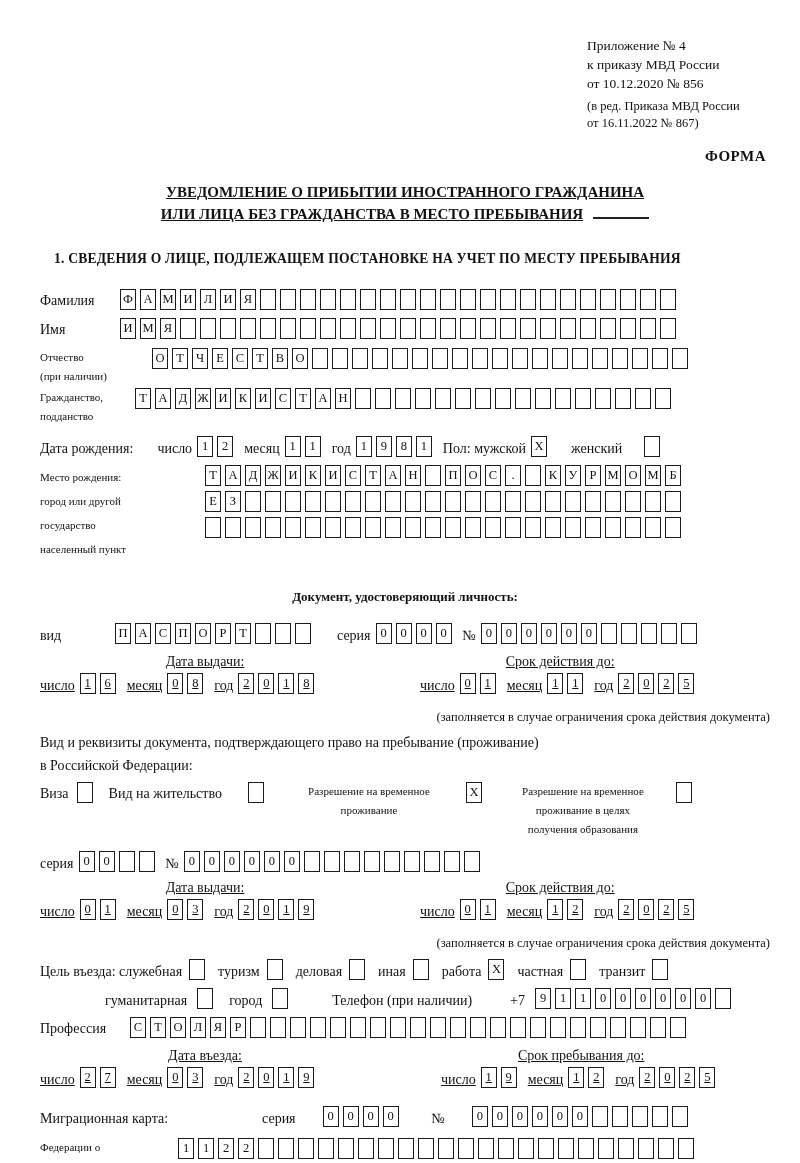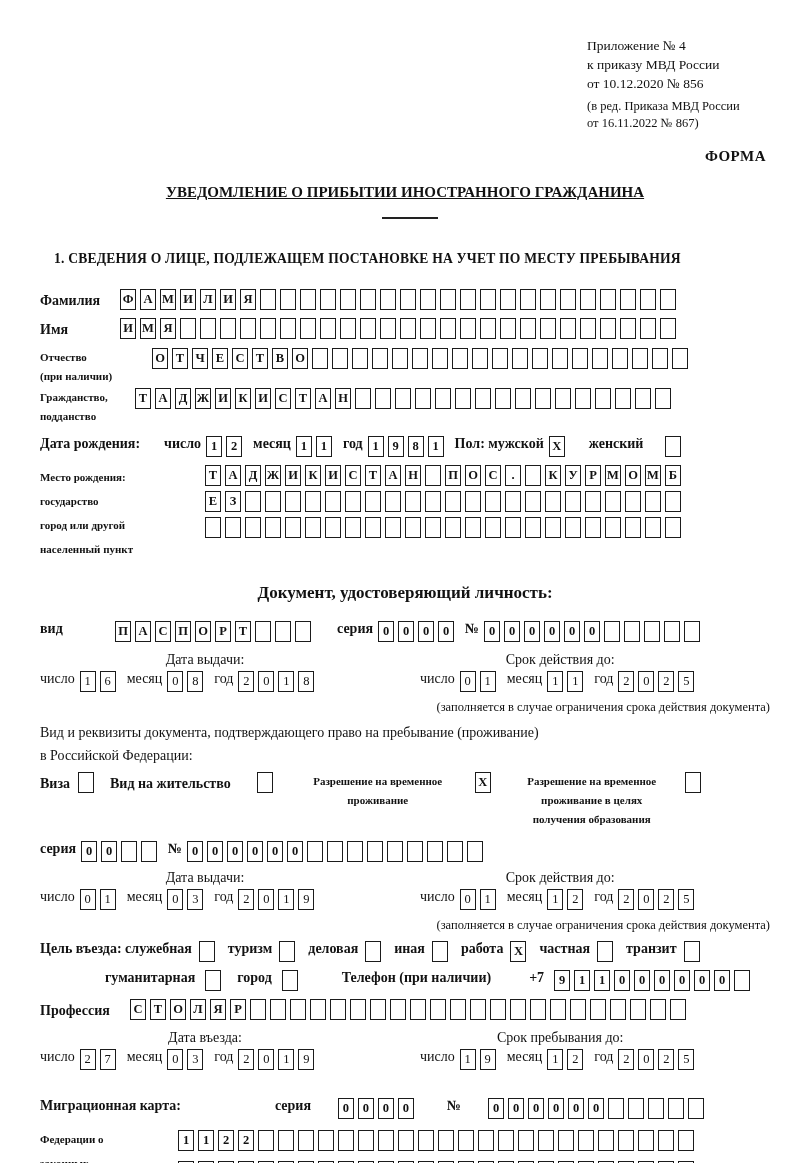--- a/index.html
+++ b/index.html
@@ -10,60 +10,60 @@
     font-family:"Liberation Serif","DejaVu Serif",serif;
     color:#121212; font-size:14px;
   }
   .annex { margin-left:auto; width:183px; font-size:13.5px; line-height:19px; }
   .annex .sub { margin-top:5px; font-size:12.5px; line-height:17px; }
   .forma { text-align:right; font-weight:bold; font-size:15px; margin-top:16px; padding-right:4px; letter-spacing:.5px; }
   .title { text-align:center; font-weight:bold; font-size:15px; line-height:22px; margin-top:16px;text-decoration:underline; }
   .title .uline { display:inline-block; width:56px; border-bottom:2px solid #222; margin-left:10px; height:14px; }
   .section1 { font-weight:bold; font-size:13.6px; margin:26px 0 0 14px; letter-spacing:.2px; }
 
-  .row { display:flex; align-items:flex-start; margin-top:6px;font-weight:bold; }
+  .row { display:flex; align-items:flex-start; margin-top:6px; }
   .lb { font-size:14px; line-height:23px; }
   .lb2 { font-size:11px; line-height:19px; }
   .grid { display:inline-flex; gap:4px; }
   .gcol { display:flex; flex-direction:column; gap:5px; }
   .cell {
     width:16px; height:21px; flex:0 0 16px;
     border:1.5px solid #1b1b1b; background:#fff;
     display:inline-flex; align-items:center; justify-content:center;
     font-size:12.5px; line-height:1; font-family:"Liberation Serif",serif;
   }
-  .dline { display:flex; align-items:flex-start; gap:5px; font-size:14px; }
+  .dline { display:flex; align-items:flex-end; gap:5px; font-size:14px; }
   .dline .grid { margin-right:6px; }
-  .dates { display:flex; margin-top:10px; }
+  .dates { display:flex; margin-top:10px;text-decoration:underline; }
   .dcol { }
   .dcap { text-align:center; font-size:14px; margin-bottom:3px; }
-  .note { text-align:right; font-size:12.5px; margin-top:8px; }
+  .note { text-align:right; font-size:12.5px; margin-top:16px; }
   .cbitem { display:flex; align-items:flex-start; gap:8px; }
   .cbitem .lb2 { text-align:center; }
-  .dochdr { text-align:center; font-weight:bold; font-size:17px; margin-top:22px; }
+  .dochdr { text-align:center; font-weight:bold; font-size:13px; margin-top:28px; }
 </style>
 </head>
 <body>
 
 <div class="annex">
   <div>Приложение № 4</div>
   <div>к приказу МВД России</div>
   <div>от 10.12.2020 № 856</div>
   <div class="sub">
     <div>(в ред. Приказа МВД России</div>
     <div>от 16.11.2022 № 867)</div>
   </div>
 </div>
 
 <div class="forma">ФОРМА</div>
 
 <div class="title">
   <div>УВЕДОМЛЕНИЕ О ПРИБЫТИИ ИНОСТРАННОГО ГРАЖДАНИНА</div>
   <div>
-    <span class="uline"></span>
+    <span>ИЛИ ЛИЦА БЕЗ ГРАЖДАНСТВА В МЕСТО ПРЕБЫВАНИЯ</span><span class="uline"></span>
   </div>
 </div>
 
 <div class="section1">1. СВЕДЕНИЯ О ЛИЦЕ, ПОДЛЕЖАЩЕМ ПОСТАНОВКЕ НА УЧЕТ ПО МЕСТУ ПРЕБЫВАНИЯ</div>
 
 <div class="row" style="margin-top:22px;">
   <span class="lb" style="flex:0 0 80px;">Фамилия</span>
   <span class="grid">
       <span class="cell">Ф</span>
       <span class="cell">А</span>
@@ -230,22 +230,22 @@
   <span>женский</span>
   <span style="width:12px;"></span>
   <span class="grid">
       <span class="cell"></span>
     </span>
 </div>
 
 <div class="row" style="margin-top:8px;">
   <span style="flex:0 0 165px;">
     <div class="lb2" style="line-height:24px;">Место рождения:</div>
+    <div class="lb2" style="line-height:24px;">город или другой</div>
     <div class="lb2" style="line-height:24px;">государство</div>
-    <div class="lb2" style="line-height:24px;">город или другой</div>
     <div class="lb2" style="line-height:24px;">населенный пункт</div>
   </span>
   <span class="gcol">
     <span class="grid">
         <span class="cell">Т</span>
         <span class="cell">А</span>
         <span class="cell">Д</span>
         <span class="cell">Ж</span>
         <span class="cell">И</span>
         <span class="cell">К</span>
@@ -609,21 +609,21 @@
       <span class="cell"></span>
       <span class="cell"></span>
       <span class="cell"></span>
       <span class="cell"></span>
       <span class="cell"></span>
       <span class="cell"></span>
       <span class="cell"></span>
     </span>
 </div>
 
-<div class="dates" style="margin-top:8px;">
+<div class="dates" style="margin-top:8px;gap:21px;">
   <div class="dcol" style="flex:0 0 330px;">
     <div class="dcap">Дата въезда:</div>
     <div class="dline">
       <span>число</span>
       <span class="grid">
           <span class="cell">2</span>
           <span class="cell">7</span>
         </span>
       <span>месяц</span>
       <span class="grid">
@@ -656,21 +656,21 @@
       <span class="grid">
           <span class="cell">2</span>
           <span class="cell">0</span>
           <span class="cell">2</span>
           <span class="cell">5</span>
         </span>
     </div>
   </div>
 </div>
 
-<div class="row dline" style="margin-top:28px;gap:27px;">
+<div class="row dline" style="margin-top:18px;gap:27px;">
   <span>Миграционная карта:</span>
   <span style="width:40px;"></span>
   <span>серия</span>
   <span class="grid">
       <span class="cell">0</span>
       <span class="cell">0</span>
       <span class="cell">0</span>
       <span class="cell">0</span>
     </span>
   <span>№</span>

